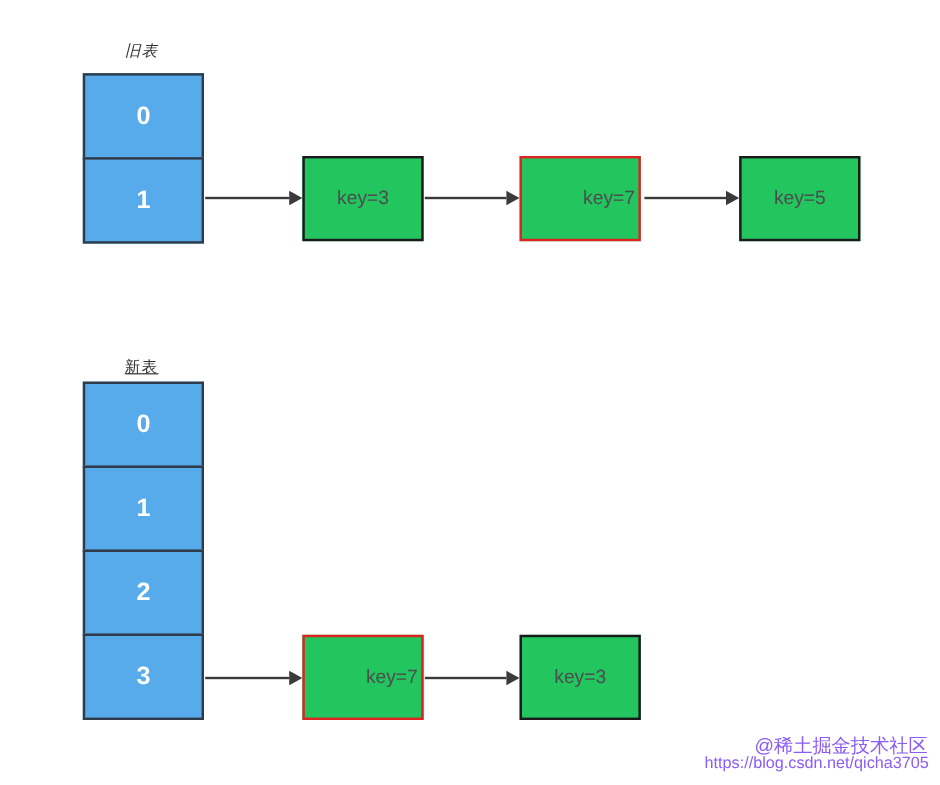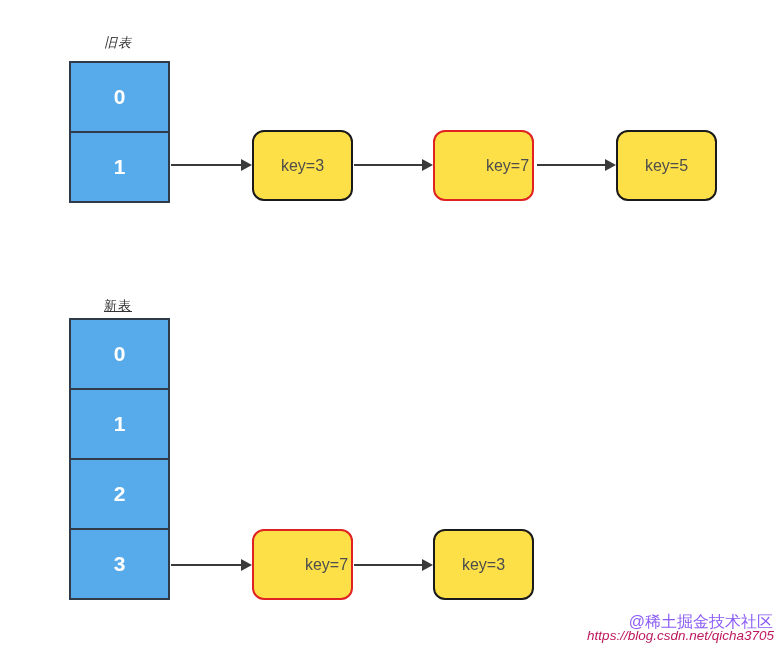--- a/index.html
+++ b/index.html
@@ -34,23 +34,23 @@
     color: #ffffff;
     font-size: 21px;
     font-weight: bold;
   }
   .bucket-cell:first-child { margin-top: 0; }
   .node {
     position: absolute;
     box-sizing: border-box;
     width: 101px;
     height: 71px;
-    background: #fde047;
+    background: #22c55e;
     border: 2.5px solid #1a1a1a;
-    border-radius: 12px;
+    border-radius: 0;
     display: flex;
     align-items: center;
     justify-content: center;
     font-size: 16px;
     color: #4d4d4d;
   }
   .node.highlight { border-color: #e02222; padding-left: 48px; }
   .arrow {
     position: absolute;
     height: 2px;
@@ -73,23 +73,22 @@
     top: 612px;
     font-size: 16px;
     color: #8b5cf6;
     white-space: nowrap;
   }
   .wm-url {
     position: absolute;
     right: 9px;
     top: 628px;
     font-size: 13.5px;
-    color: #be185d;
+    color: #8b5cf6;
     white-space: nowrap;
-    font-style: italic;
   }
 </style>
 </head>
 <body>
 
 <div class="canvas">
 
   <div class="tbl-label" style="left:104px; top:34px;font-style:italic;">旧表</div>
 
   <div class="bucket-table" style="left:69px; top:61px;">

